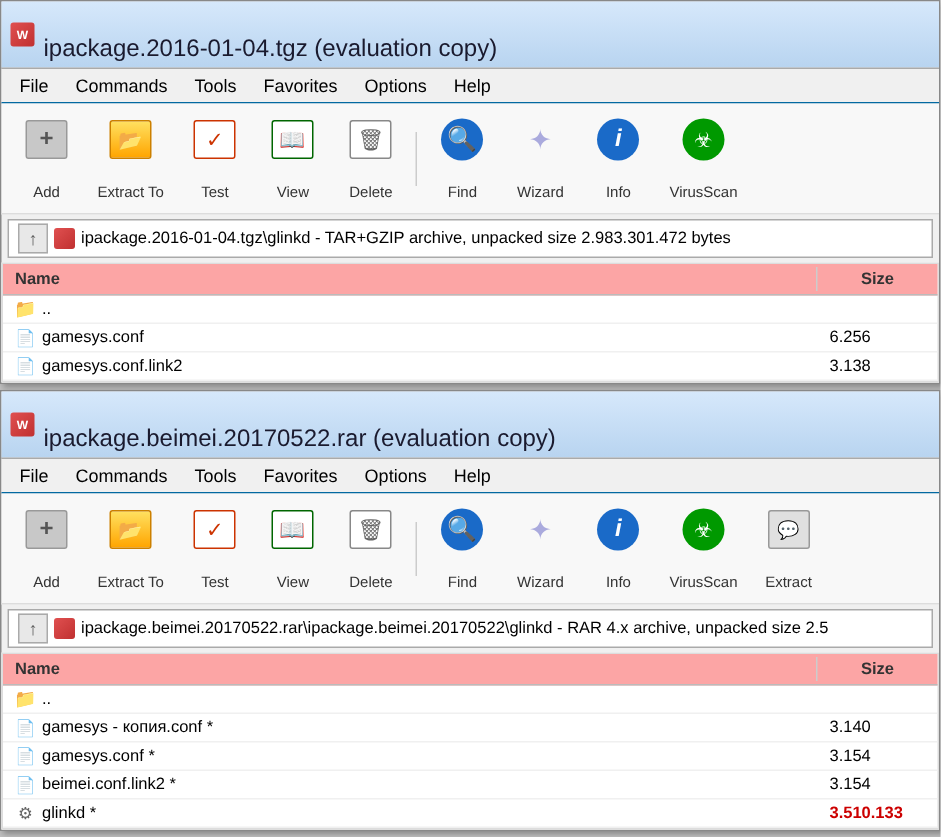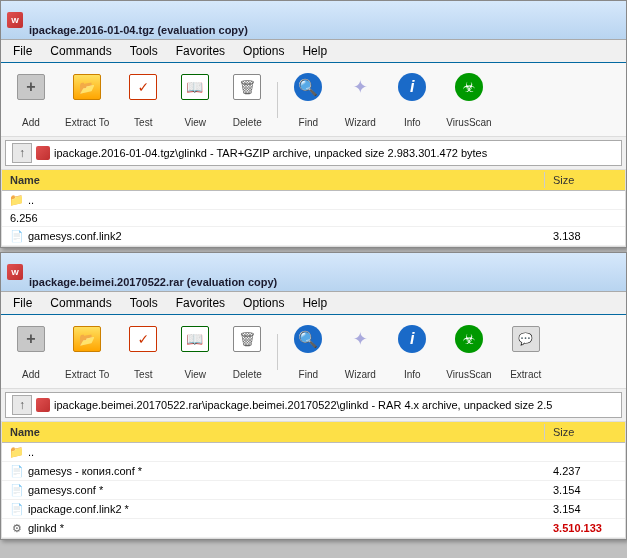--- a/index.html
+++ b/index.html
@@ -35,23 +35,23 @@
       border-radius: 2px;
       display: flex;
       align-items: center;
       justify-content: center;
       color: white;
       font-size: 8px;
       font-weight: bold;
     }
 
     .title-bar-text {
-      font-size: 11px;
+      font-size: 16px;
       color: #1a1a2e;
-      font-weight: bold;
+      font-weight: normal;
       margin-top: 20px;
     }
 
     .menu-bar {
       background: #f0f0f0;
       padding: 2px 4px;
       display: flex;
       gap: 2px;
       border-bottom: 1px solid #0369a1;
     }
@@ -132,42 +132,42 @@
     }
 
     .file-list {
       background: white;
       border: 1px solid #ddd;
       margin: 0;
     }
 
     .file-list-header {
       display: flex;
-      background: #fde047;
+      background: #fca5a5;
       border-bottom: 1px solid #bbb;
       padding: 2px 0;
     }
 
     .col-name {
       flex: 1;
       padding: 2px 8px;
       font-weight: bold;
       font-size: 11px;
       color: #333;
       cursor: pointer;
       border-right: 1px solid #ccc;
     }
 
     .col-size {
       width: 80px;
       padding: 2px 8px;
-      font-weight: normal;
+      font-weight: bold;
       font-size: 11px;
       color: #333;
-      text-align: left;
+      text-align: center;
       cursor: pointer;
     }
 
     .file-row {
       display: flex;
       align-items: center;
       padding: 1px 0;
       border-bottom: 1px solid #f0f0f0;
       cursor: pointer;
     }
@@ -454,20 +454,26 @@
     <div class="file-row">
       <div class="file-name-cell">
         <div class="file-icon">
             <span class="icon-folder-up"></span>
           </div>
         <span>..</span>
       </div>
       <div class="file-size-cell"></div>
     </div>
     <div class="file-row">
+      <div class="file-name-cell">
+        <div class="file-icon">
+            <span class="icon-conf"></span>
+          </div>
+        <span>gamesys.conf</span>
+      </div>
       <div class="file-size-cell">6.256</div>
     </div>
     <div class="file-row">
       <div class="file-name-cell">
         <div class="file-icon">
             <span class="icon-conf-link"></span>
           </div>
         <span>gamesys.conf.link2</span>
       </div>
       <div class="file-size-cell">3.138</div>
@@ -574,37 +580,37 @@
       </div>
       <div class="file-size-cell"></div>
     </div>
     <div class="file-row">
       <div class="file-name-cell">
         <div class="file-icon">
             <span class="icon-conf"></span>
           </div>
         <span>gamesys - копия.conf *</span>
       </div>
-      <div class="file-size-cell">4.237</div>
+      <div class="file-size-cell">3.140</div>
     </div>
     <div class="file-row">
       <div class="file-name-cell">
         <div class="file-icon">
             <span class="icon-conf"></span>
           </div>
         <span>gamesys.conf *</span>
       </div>
       <div class="file-size-cell">3.154</div>
     </div>
     <div class="file-row">
       <div class="file-name-cell">
         <div class="file-icon">
             <span class="icon-conf-link"></span>
           </div>
-        <span>ipackage.conf.link2 *</span>
+        <span>beimei.conf.link2 *</span>
       </div>
       <div class="file-size-cell">3.154</div>
     </div>
     <div class="file-row">
       <div class="file-name-cell">
         <div class="file-icon">
             <span class="icon-binary"></span>
           </div>
         <span>glinkd *</span>
       </div>

